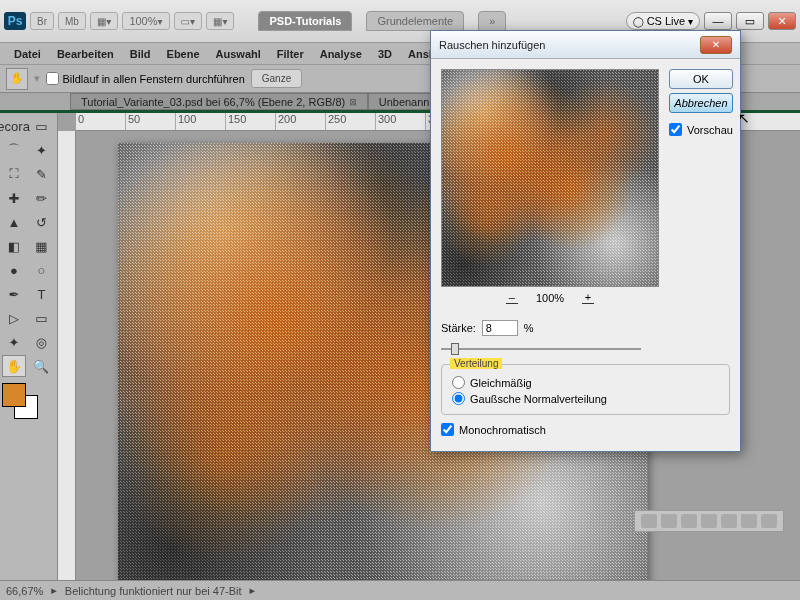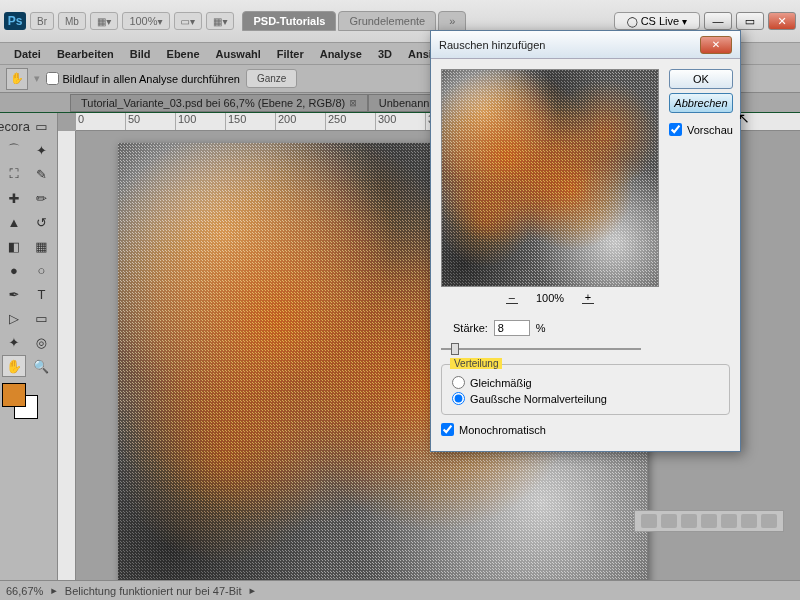--- a/index.html
+++ b/index.html
@@ -2,40 +2,40 @@
 <html><head>
 <meta charset="utf-8">
 <style>
 * { box-sizing: border-box; margin: 0; padding: 0; font-family: "Segoe UI", Tahoma, sans-serif; font-size: 11px; }
 body { background: #b8b8b8; width: 800px; height: 600px; overflow: hidden; position: relative; }
 
 
 .titlebar { height: 43px; background: linear-gradient(#e8e8e8,#d4d4d4); display: flex; align-items: center; padding: 0 4px; border-bottom: 1px solid #999; }
 .ps-badge { width: 22px; height: 18px; background:#0a3c5c; border-radius:3px; color:#5bb5e8; display:flex; align-items:center; justify-content:center; font-weight:bold; font-size:12px; margin-right:4px; }
 .tb-btn { background:#d8d8d8; border:1px solid #aaa; border-radius:3px; height:18px; padding:0 6px; margin-right:4px; color:#666; display:flex; align-items:center; font-size:10px; }
-.tb-tabs { display:flex; margin-left:4px; }
+.tb-tabs { display:flex; margin-left:20px;gap:12px; }
 .tb-tab { background:#bfbfbf; border:1px solid #999; border-radius:4px 4px 0 0; padding:3px 10px; margin-right:2px; color:#666; }
 .tb-tab.active { background:#878787; color:#fff; font-weight:bold; }
 .tb-right { margin-left:auto; display:flex; align-items:center; gap:4px; }
-.cslive { background:#eee; border:1px solid #999; border-radius:4px; padding:2px 12px; font-size:10px; }
+.cslive { background:#eee; border:1px solid #999; border-radius:9px; padding:2px 6px; font-size:10px; }
 .winbtn { width:28px; height:18px; border:1px solid #888; border-radius:3px; display:flex; align-items:center; justify-content:center; background:linear-gradient(#f4f4f4,#d8d8d8); }
 .winbtn.close { background:linear-gradient(#e89a8a,#c94a2f); color:#fff; }
 
 
 .menubar { height:22px; background:#b8b8b8; display:flex; align-items:center; padding:0 6px; border-bottom:1px solid #999; }
 .menubar span { padding:0 8px; color:#222;font-weight:bold; }
 
 
 .optbar { height:28px; background:#b8b8b8; display:flex; align-items:center; padding:0 6px; border-bottom:1px solid #888; gap:6px; }
 .hand-icon { width:22px; height:22px; border:1px solid #888; background:#c8c8c8; display:flex; align-items:center; justify-content:center; }
 .optbtn { background:#d6d6d6; border:1px solid #999; padding:3px 10px; border-radius:3px; font-size:10px; color:#444; }
 .chk { display:flex; align-items:center; gap:4px; }
 
 
-.doctabs { height:20px; background:#a8a8a8; display:flex; padding-left:70px; border-bottom:1px solid #14532d;align-items:flex-end; }
+.doctabs { height:20px; background:#a8a8a8; display:flex; padding-left:70px; border-bottom:3px solid #14532d; }
 .doctab { background:#969696; border:1px solid #777; padding:2px 10px; font-size:10px; color:#222; display:flex; align-items:center; gap:4px; }
 .doctab .x { color:#555; font-size:9px; }
 
 
 .main { position:relative; display:flex; height: calc(600px - 26px - 22px - 28px - 20px - 20px); }
 .toolbox { width:58px; background:#b8b8b8; border-right:1px solid #888; padding:2px; display:flex; flex-direction:column; }
 .toolgrid { display:grid; grid-template-columns:1fr 1fr; gap:2px; }
 .tool { width:24px; height:22px; background:#b8b8b8; border:1px solid transparent; display:flex; align-items:center; justify-content:center; color:#333; font-size:13px; }
 .tool.sel { background:#d8d8d8; border:1px solid #888; }
 .swatches { margin-top:6px; position:relative; width:40px; height:40px; }
@@ -58,21 +58,21 @@
 .dlg-close { width:32px; height:18px; background:linear-gradient(#e89a8a,#c94a2f); border:1px solid #963; border-radius:3px; color:#fff; display:flex; align-items:center; justify-content:center; font-size:10px; }
 .dlg-body { padding:10px; display:flex; gap:10px; }
 .dlg-left { flex:1; }
 .preview { width:218px; height:218px; border:1px solid #888; background:#777; position:relative; overflow:hidden; }
 .zoom-row { display:flex; justify-content:center; align-items:center; gap:18px; margin-top:4px; font-size:11px; }
 .zoom-btn { border-bottom:1px solid #333; width:12px; text-align:center; cursor:pointer; }
 .dlg-right { width:88px; display:flex; flex-direction:column; gap:4px; }
 .dlgbtn { height:20px; border:1px solid #6a8aac; background:linear-gradient(#fdfefe,#dce8f2); border-radius:3px; font-size:11px; }
 .dlgbtn.hover { background:linear-gradient(#e8f4fb,#abd8f0); border-color:#3c7fb1;font-style:italic; }
 .dlg-controls { padding:0 10px 12px 10px; }
-.row { display:flex; align-items:center; gap:6px; margin:6px 12px; }
+.row { display:flex; align-items:center; gap:6px; margin:6px 0; }
 .row input[type=text] { width:36px; border:1px solid #999; padding:1px 3px; background:#fff; }
 .slider { width:200px; height:14px; position:relative; }
 .slider-track { position:absolute; top:6px; left:0; right:0; height:2px; background:#999; }
 .slider-thumb { position:absolute; top:1px; left:10px; width:8px; height:12px; background:#ddd; border:1px solid #666; }
 .group { border:1px solid #bbb; border-radius:4px; padding:8px 10px 6px 10px; margin-top:8px; position:relative; }
 .group-title { position:absolute; top:-7px; left:8px; background:#fde047; padding:0 4px; font-size:10px; color:#444; }
 .radio-row, .chk-row { display:flex; align-items:center; gap:5px; margin:3px 0; font-size:11px; }
 
 
 .panel-icons { position:absolute; right:16px; top:510px; display:flex; gap:4px; background:#c4c4c4; border:1px solid #999; padding:3px 6px; }
@@ -133,21 +133,21 @@
   <span>Ansicht</span>
   <span>Fenster</span>
   <span>Hilfe</span>
 </div>
 
 <div class="optbar">
   <div class="hand-icon">✋</div>
   <span style="color:#888">▾</span>
   <label class="chk">
       <input type="checkbox" style="">
-      <span>Bildlauf in allen Analyse durchführen</span>
+      <span>Bildlauf in allen Fenstern durchführen</span>
     </label>
   <button class="optbtn">Ganze</button>
 </div>
 
 <div class="doctabs">
   <div class="doctab">
       <span>Tutorial_Variante_03.psd bei 66,7% (Ebene 2, RGB/8)</span>
       <span class="x">⊠</span>
     </div>
   <div class="doctab">

